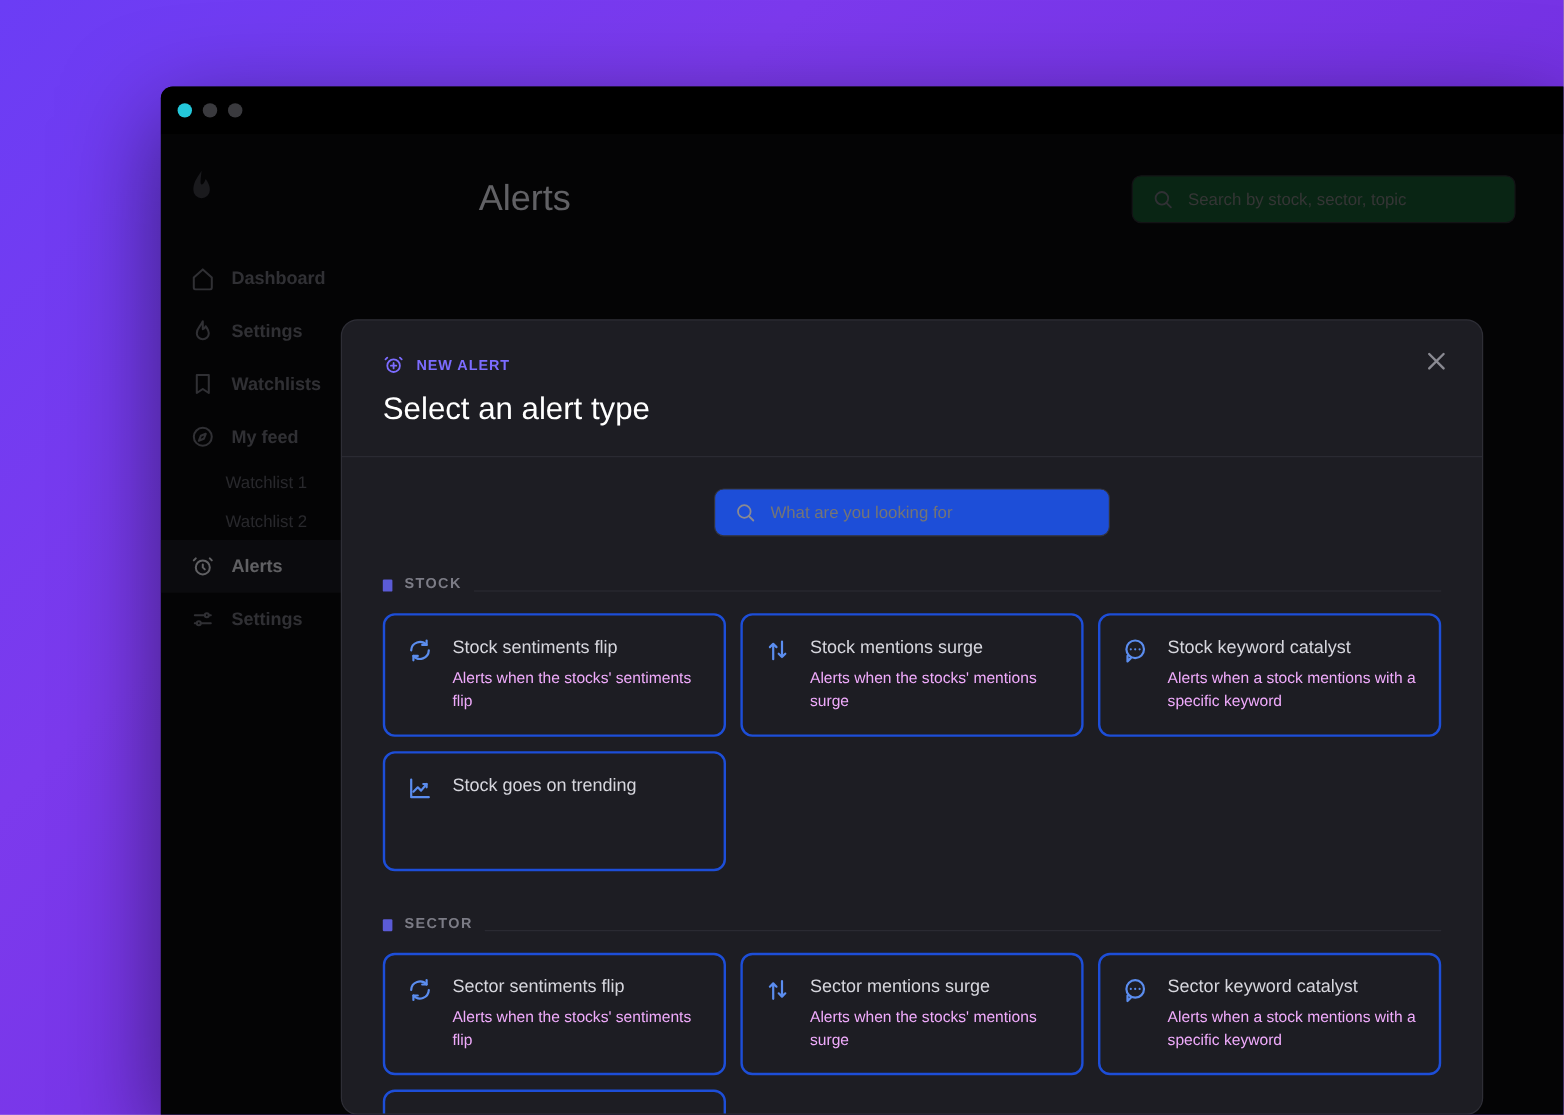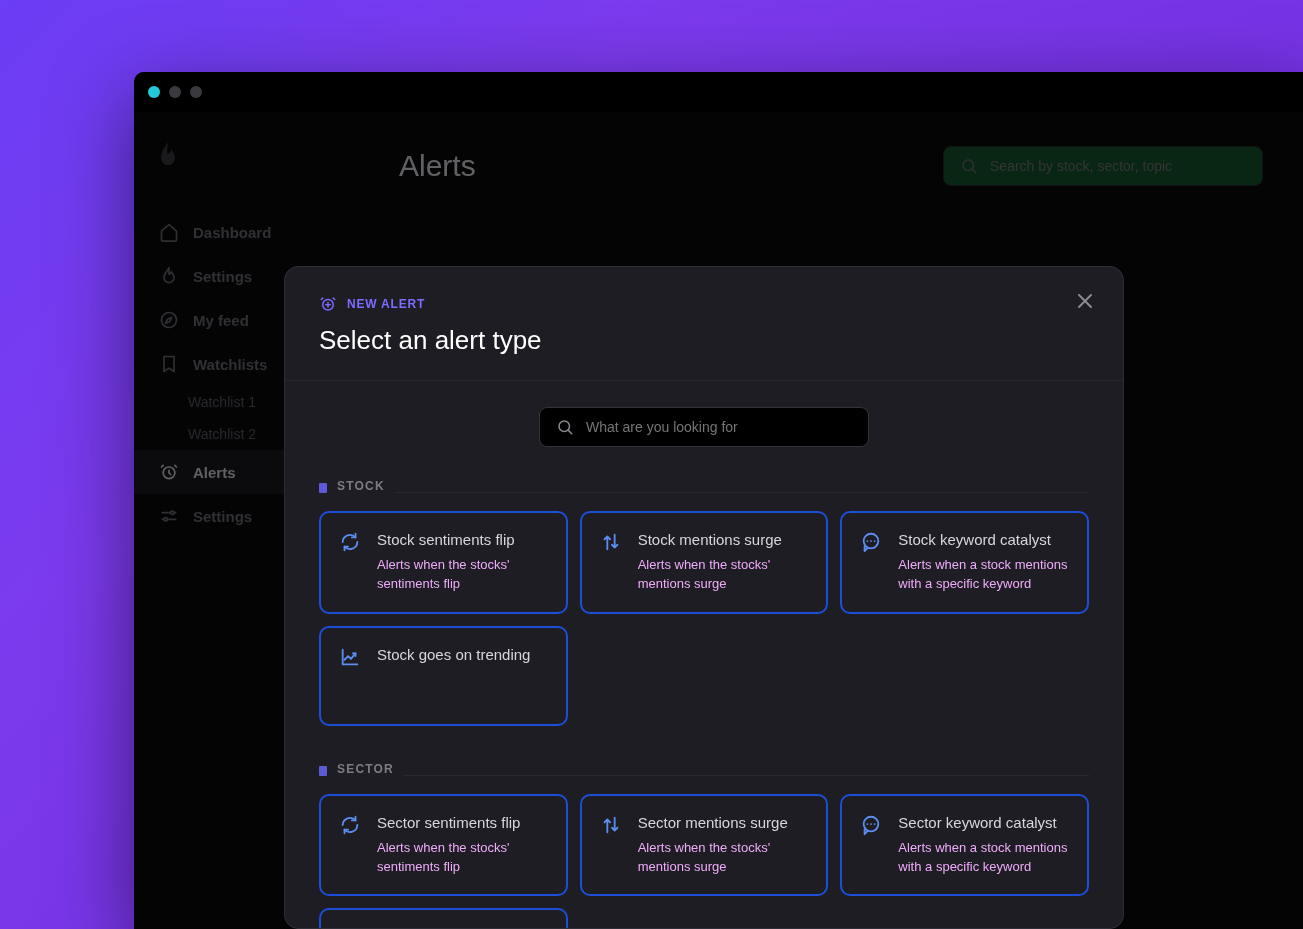--- a/index.html
+++ b/index.html
@@ -18,28 +18,28 @@
 .nav-item.active { background:#1a1a1f; color:#d4d4db; border-radius:0 8px 8px 0; margin-right:12px; }
 .nav-item .ico { width:20px; height:20px; flex-shrink:0; }
 .sub-item { padding:8px 20px 8px 54px; color:#5a5a62; font-size:14px; cursor:pointer; }
 .main { flex:1; padding:34px 40px 0 40px; position:relative; }
 .page-header { display:flex; align-items:center; justify-content:space-between; margin-bottom:30px; }
 .page-title { color:#d8d8df; font-size:30px; font-weight:500; }
 .search-box { display:flex; align-items:center; gap:12px; background:#14532d; border:1px solid #2a2a30; border-radius:8px; padding:10px 16px; width:320px; }
 .search-box input { background:none; border:none; outline:none; color:#9898a0; font-size:14px; flex:1; }
 .search-box .ico { width:18px; height:18px; color:#6b6b74; }
 .dim-overlay { position:absolute; inset:0; background:rgba(0,0,0,0.55); }
-.modal { position:absolute; top:154px; left:150px; width:840px; bottom:0; background:rgba(30,30,36,0.98); border:1px solid #2e2e36; border-radius:14px; overflow:hidden; }
+.modal { position:absolute; top:154px; left:150px; width:952px; bottom:0; background:rgba(30,30,36,0.98); border:1px solid #2e2e36; border-radius:14px; overflow:hidden; }
 .modal-head { padding:28px 34px 24px 34px; border-bottom:1px solid #2a2a32; position:relative; }
 .eyebrow { display:flex; align-items:center; gap:10px; color:#7c6cff; font-size:12px; font-weight:600; letter-spacing:0.8px; margin-bottom:12px; }
 .eyebrow .ico { width:18px; height:18px; }
 .modal-title { color:#ffffff; font-size:26px; font-weight:500; }
 .close-btn { position:absolute; top:22px; right:26px; width:24px; height:24px; color:#8a8a92; cursor:pointer; }
 .modal-body { padding:26px 34px; }
-.modal-search { margin:0 auto 32px auto; width:330px; display:flex; align-items:center; gap:12px; background:#000000; border:1px solid #34343c; border-radius:8px; padding:10px 16px; }
+.modal-search { margin:0 auto 32px auto; width:330px; display:flex; align-items:center; gap:12px; background:#1d4ed8; border:1px solid #34343c; border-radius:8px; padding:10px 16px; }
 .modal-search input { background:none; border:none; outline:none; color:#b0b0b8; font-size:14px; flex:1; }
 .modal-search .ico { width:18px; height:18px; color:#8a8a92; }
 .section-label { display:flex; align-items:flex-end; gap:10px; margin-bottom:18px; }
 .section-badge { width:8px; height:10px; background:#5b5bd6; border-radius:1px; }
 .section-text { color:#7c7c86; font-size:12px; font-weight:600; letter-spacing:1.2px; }
 .section-line { flex:1; height:1px; background:#2a2a32; }
 .card-grid { display:grid; grid-template-columns:repeat(3,1fr); gap:12px; margin-bottom:36px; }
 .card { border:2px solid #1d4ed8; border-radius:10px; padding:18px 18px 18px 56px; position:relative; cursor:pointer; min-height:100px; }
 .card .ico { position:absolute; left:18px; top:18px; width:22px; height:22px; color:#5b8def; }
 .card-title { color:#d6d6dd; font-size:15px; font-weight:500; margin-bottom:8px; }
@@ -71,30 +71,30 @@
           <span>Dashboard</span>
         </div>
         <div class="nav-item">
           <span class="ico"><svg viewBox="0 0 24 24">
                 <path d="M12 2c-2 5-6 7-6 12a6 6 0 0 0 12 0c0-3-2-5-3-7-1 2-2 3-3 3 0-3 0-6 0-8z"></path>
               </svg></span>
           <span>Settings</span>
         </div>
         <div class="nav-item">
           <span class="ico"><svg viewBox="0 0 24 24">
+                <path d="M6 3h12v18l-6-4-6 4z"></path>
+              </svg></span>
+          <span>Watchlists</span>
+        </div>
+        <div class="nav-item">
+          <span class="ico"><svg viewBox="0 0 24 24">
                 <circle cx="12" cy="12" r="9"></circle>
                 <path d="M15 9l-2 5-5 2 2-5z"></path>
               </svg></span>
           <span>My feed</span>
-        </div>
-        <div class="nav-item">
-          <span class="ico"><svg viewBox="0 0 24 24">
-                <path d="M6 3h12v18l-6-4-6 4z"></path>
-              </svg></span>
-          <span>Watchlists</span>
         </div>
         <div class="sub-item">Watchlist 1</div>
         <div class="sub-item">Watchlist 2</div>
         <div class="nav-item active">
           <span class="ico"><svg viewBox="0 0 24 24">
                 <circle cx="12" cy="13" r="7"></circle>
                 <path d="M12 10v3l2 2M5 4L3 6M19 4l2 2"></path>
               </svg></span>
           <span>Alerts</span>
         </div>

